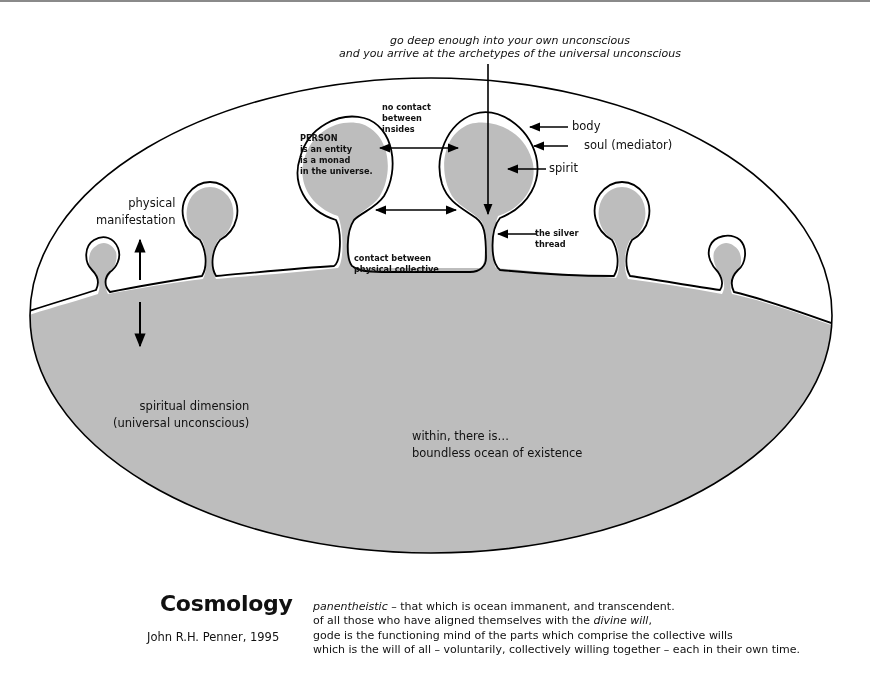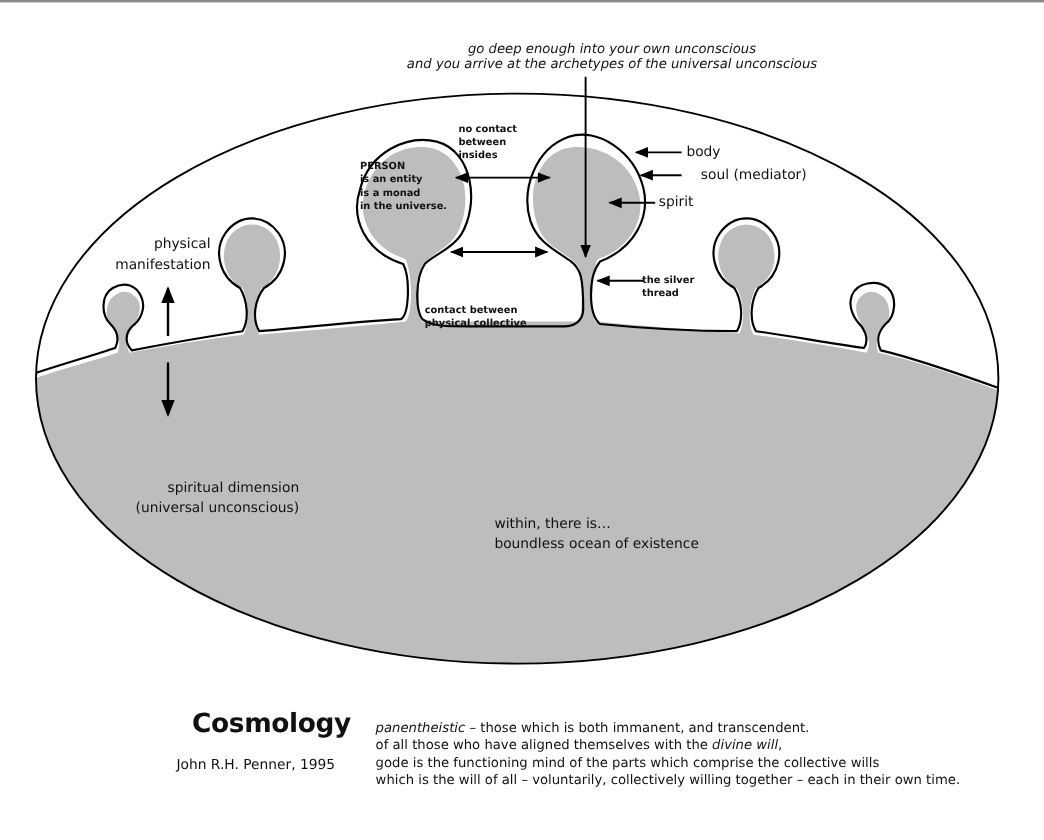--- a/index.html
+++ b/index.html
@@ -131,17 +131,17 @@
 
 <div class="lbl ocean" style="left:412px; top:428px;">
   <div>within, there is…</div>
   <div>boundless ocean of existence</div>
 </div>
 
 <div class="lbl title">Cosmology</div>
 <div class="lbl author">John R.H. Penner, 1995</div>
 
 <div class="lbl desc">
-  <div><em>panentheistic</em><span> – those which is both immanent, and transcendent.</span></div>
+  <div><em>panentheistic</em><span> – that which is ocean immanent, and transcendent.</span></div>
   <div><span>of all those who have aligned themselves with the </span><em>divine will</em><span>,</span></div>
   <div><span>gode is the functioning mind of the parts which comprise the collective wills</span></div>
   <div><span>which is the will of all – voluntarily, collectively willing together – each in their own time.</span></div>
 </div>
 
 </body></html>

